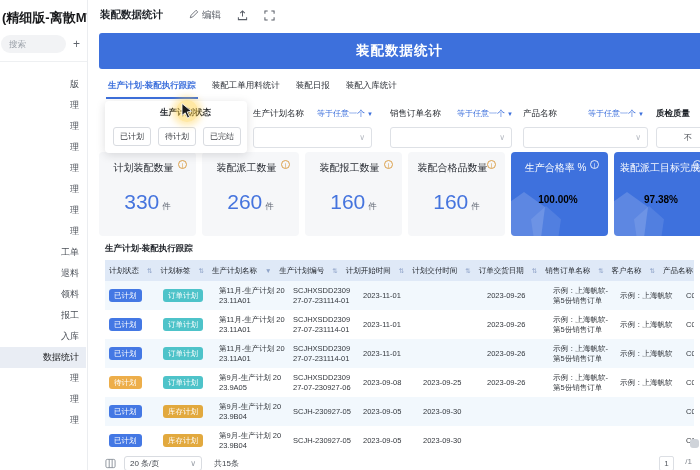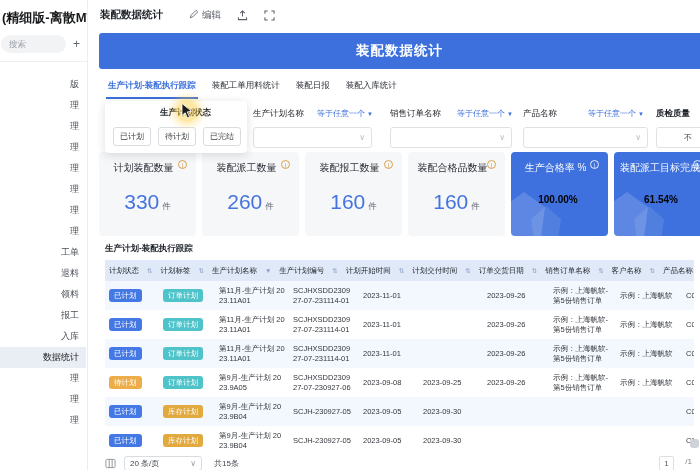--- a/index.html
+++ b/index.html
@@ -257,21 +257,21 @@
         <div class="kpi-valrow">
           <span class="kpi-value">100.00%</span>
           <span class="kpi-unit"></span>
         </div>
       </div>
 
       <div class="kpi blue">
         <div class="kpi-label">装配派工目标完成率 %</div>
         <div class="info">i</div>
         <div class="kpi-valrow">
-          <span class="kpi-value">61.54%</span>
+          <span class="kpi-value">97.38%</span>
           <span class="kpi-unit"></span>
         </div>
       </div>
     </div>
 
   <div class="table-title">生产计划-装配执行跟踪</div>
   <div class="dtable">
     <div class="t-head">
 
         <div class="t-col">

